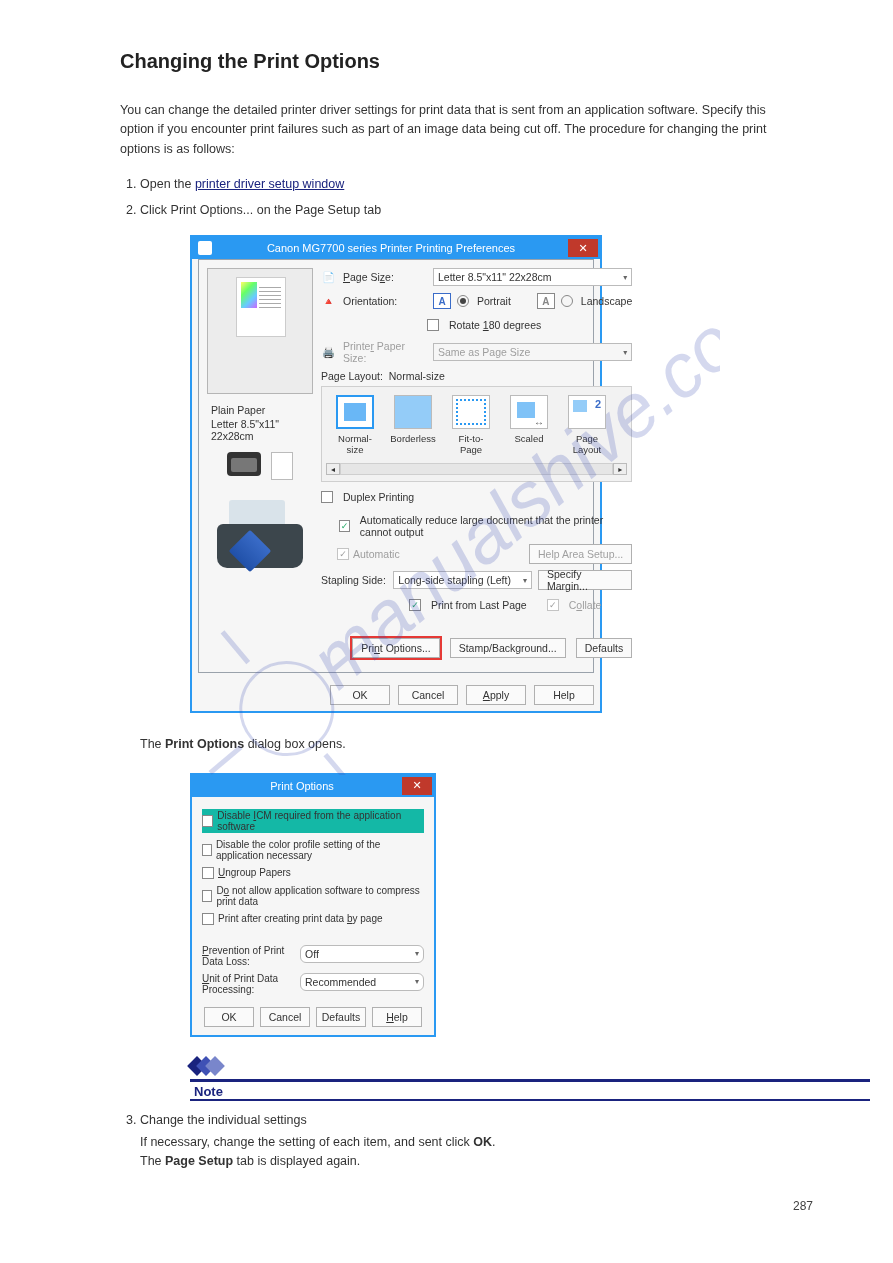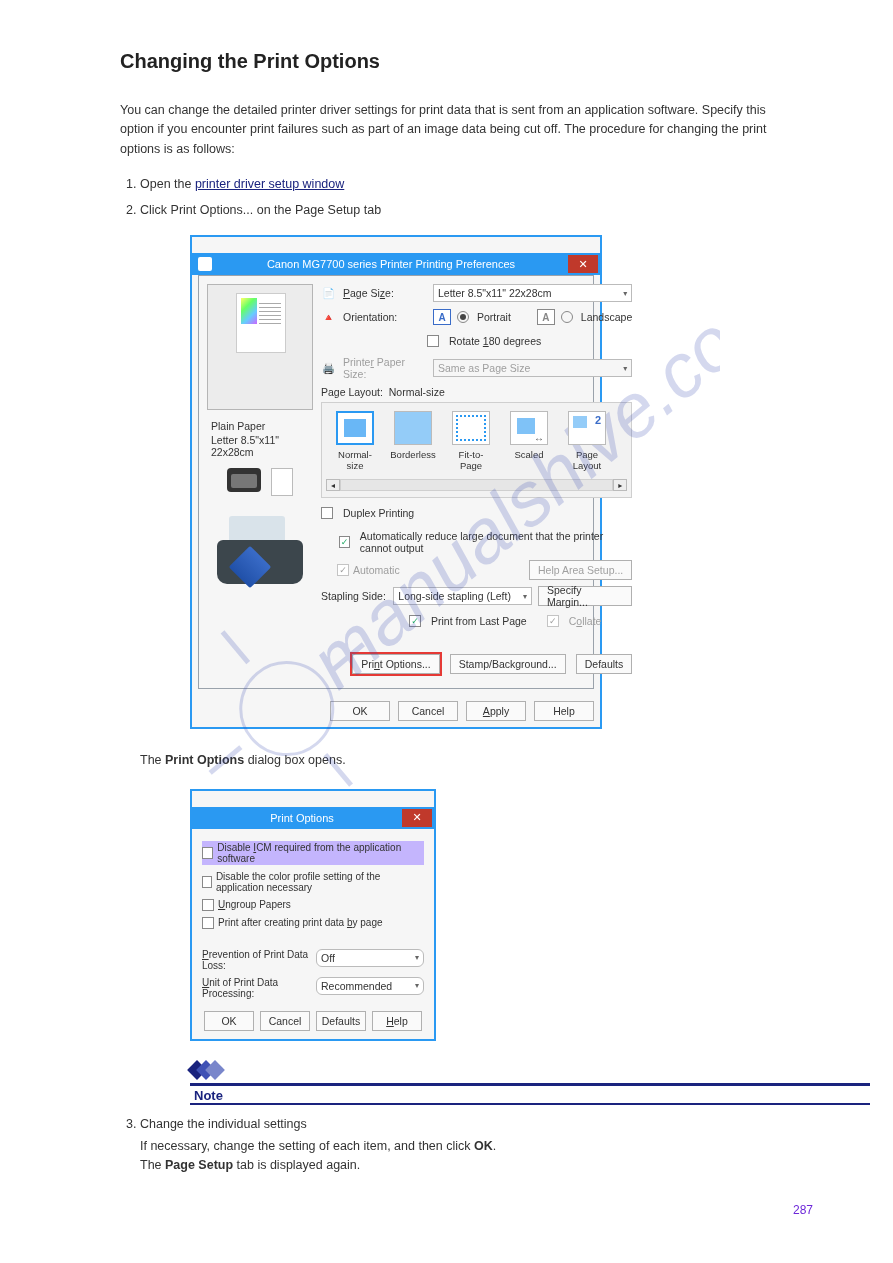--- a/index.html
+++ b/index.html
@@ -11,21 +11,21 @@
   ol.steps { list-style: decimal; margin: 0 0 0 70px; }
   ol.steps > li { margin-bottom: 12px; font-size: 12.5px; }
   ol.steps .li-body { margin-top: 6px; font-size: 12.5px; line-height: 1.55; }
   a.link { color: #1a237e; text-decoration: underline; }
 
   .screenshot-wrap { margin: 18px 0 22px 50px; }
 
   
   .win8-dialog { border: 2px solid #2a99f2; background: #f6f6f6; font-size: 10.5px; color: #333; }
   .dlg1 { width: 412px; }
-  .win-titlebar { height: 22px; background: #2a99f2; color: #fff; display: flex; align-items: center; position: relative; margin-top: 16px; }
+  .win-titlebar { height: 22px; background: #2a99f2; color: #fff; display: flex; align-items: center; position: relative; }
   .win-titlebar .title-icon { width: 14px; height: 14px; background: #fff; border-radius: 2px; margin: 0 6px; display: inline-block; }
   .win-titlebar .title-text { flex: 1; text-align: center; font-size: 11px; }
   .win-titlebar .close-btn { width: 30px; height: 18px; background: #c0392b; color: #fff; display: flex; align-items: center; justify-content: center; font-size: 11px; margin: 2px 2px 2px 4px; cursor: pointer; line-height: 1; }
 
   .tabs-row { padding: 4px 6px 0 6px; display: flex; gap: 0; }
   .tab { padding: 3px 8px; font-size: 10.5px; border: 1px solid #bbb; border-bottom: none; background: #f6f6f6; margin-right: -1px; }
   .tab.active { background: #fff; border-color: #9aa2ab; position: relative; top: 1px; }
 
   .tab-body { margin: 0 6px 6px 6px; border: 1px solid #9aa2ab; background: #f6f6f6; padding: 8px; }
 
@@ -88,36 +88,36 @@
   .spin .updown { width: 12px; display: flex; flex-direction: column; }
   .spin .updown span { flex: 1; border: 1px solid #bbb; border-left: none; font-size: 6px; display: flex; align-items: center; justify-content: center; background: #eee; }
 
   .footer-row { display: flex; justify-content: flex-end; gap: 8px; padding: 6px 6px 6px 6px; }
   .footer-btn { border: 1px solid #b0b0b0; background: #fafafa; font-size: 10.5px; height: 20px; width: 60px; display: inline-flex; align-items: center; justify-content: center; }
 
   
   .dlg2 { width: 246px; }
   .dlg2 .body { padding: 10px 10px 8px 10px; }
   .opt-row { font-size: 10px; display: flex; align-items: center; margin: 2px 0 6px 0; }
-  .opt-row.hl { background: #c4b5fd; padding: 1px 0; }
+  .opt-row.hl { background: #14b8a6; padding: 1px 0; }
   .dlg2 .sep { height: 8px; }
   .dlg2 .kv-row { display: flex; align-items: flex-start; font-size: 10px; margin: 6px 0; }
   .dlg2 .kv-row .k { flex: 1; }
-  .dlg2 .kv-row .select { width: 108px; border-radius: 6px; }
+  .dlg2 .kv-row .select { width: 124px; border-radius: 6px; }
   .dlg2 .foot { display: flex; gap: 6px; justify-content: center; padding: 6px 0 0 0; }
   .dlg2 .foot .btn { width: 50px; }
 
   
   .note-arrows { margin: 18px 0 2px 50px; height: 18px; display: flex; gap: -4px; }
   .note-arrows span { width: 14px; height: 14px; background: #1a237e; transform: rotate(45deg); margin-right: -5px; }
   .note-arrows span:nth-child(2) { background: #3f51b5; }
   .note-arrows span:nth-child(3) { background: #7986cb; }
   .note-bar { margin: 0 0 0 50px; width: 680px; height: 22px; border-top: 3px solid #1a237e; border-bottom: 2px solid #1a237e; color: #1a237e; font-size: 13px; font-weight: 700; padding: 2px 4px; }
 
-  .page-num { position: absolute; right: 80px; bottom: 30px; font-size: 12px; color: #6d28d9; }
+  .page-num { position: absolute; right: 80px; bottom: 30px; font-size: 12px; color: #404040; }
 
   
   .wm { position: absolute; left: 160px; top: 300px; width: 560px; height: 560px; pointer-events: none; opacity: 0.22; }
   .wm svg { width: 100%; height: 100%; }
   .wm text { font-size: 76px; fill: #3f51b5; font-family: Arial, sans-serif; font-style: italic; }
   .wm circle { stroke: #3f51b5; fill: none; stroke-width: 3; }
   .wm line { stroke: #3f51b5; stroke-width: 5; }
 
   .u { text-decoration: underline; }
   .disabled-text { color: #9e9e9e; }
@@ -320,20 +320,24 @@
             <div class="opt-row">
               <span class="chk"></span>
               <span>Disable the color profile setting of the application necessary</span>
             </div>
             <div class="opt-row">
               <span class="chk"></span>
               <span><span class="u">U</span>ngroup Papers</span>
             </div>
             <div class="opt-row">
               <span class="chk"></span>
+              <span>D<span class="u">o</span> not allow application software to compress print data</span>
+            </div>
+            <div class="opt-row">
+              <span class="chk"></span>
               <span>Print after creating print data <span class="u">b</span>y page</span>
             </div>
             <div class="sep"></div>
             <div class="kv-row">
               <span class="k"><span class="u">P</span>revention of Print Data Loss:</span>
               <span class="select">
                 <span>Off</span>
                 <span class="caret">▾</span>
               </span>
             </div>
@@ -358,20 +362,20 @@
           <span></span>
           <span></span>
           <span></span>
         </div>
       <div class="note-bar">Note</div>
 
     </li>
     <li>
       <span>Change the individual settings</span>
       <div class="li-body">
-        <span>If necessary, change the setting of each item, and then click </span><b>OK</b><span>.</span><br>
+        <span>If necessary, change the setting of each item, and sent click </span><b>OK</b><span>.</span><br>
         <span>The </span><b>Page Setup</b><span> tab is displayed again.</span>
       </div>
     </li>
   </ol>
 
   <div class="page-num">287</div>
 </div>
 
 </body></html>

